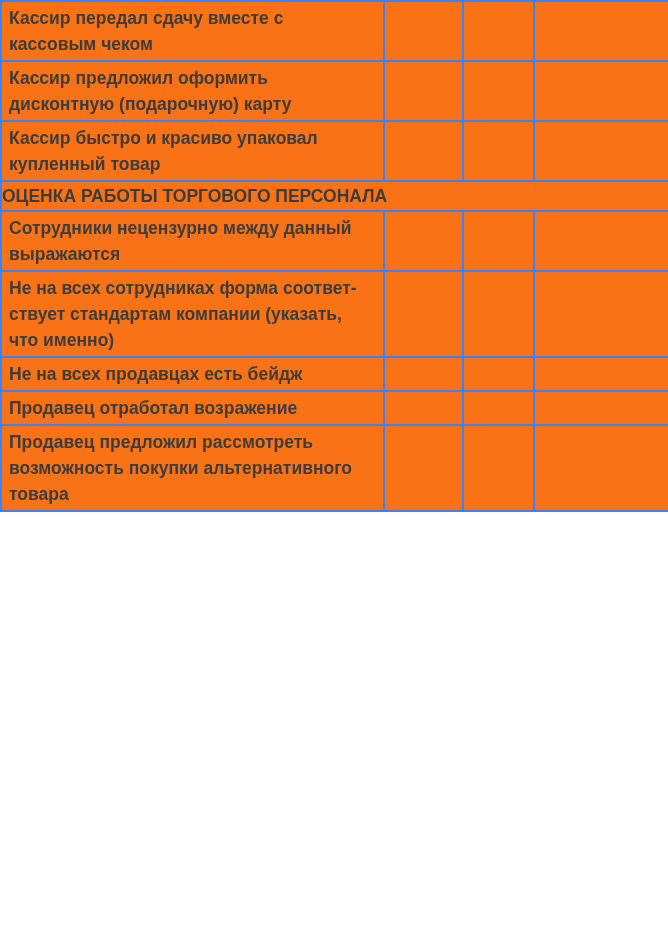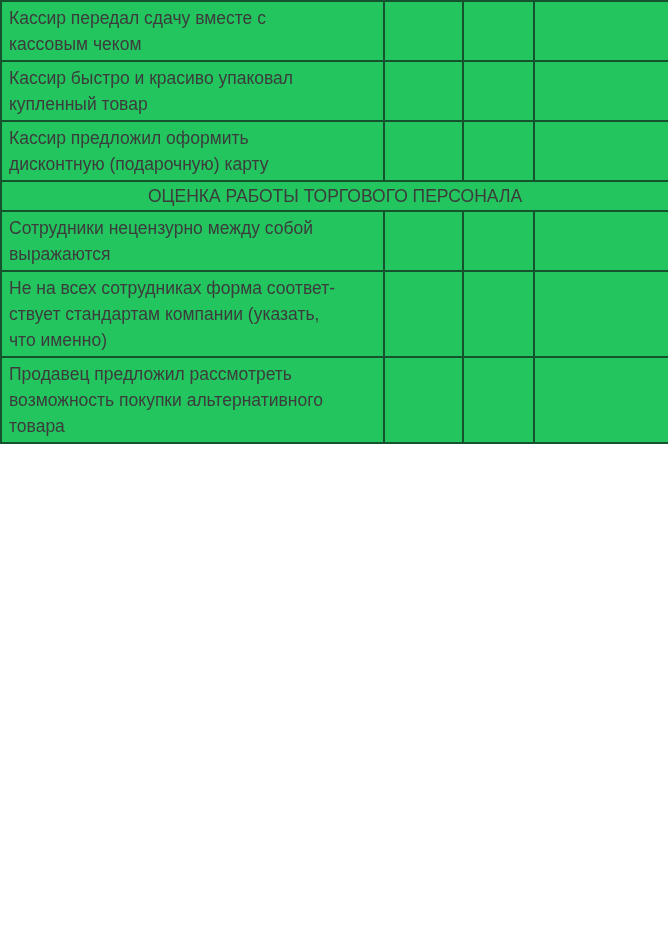--- a/index.html
+++ b/index.html
@@ -15,36 +15,36 @@
     background: #ffffff;
   }
   table.eval-table {
     border-collapse: collapse;
     width: 668px;
     table-layout: fixed;
     font-family: "Liberation Sans", sans-serif;
     color: #3c3c3c;
   }
   table.eval-table td {
-    border: 2px solid #14532d;
+    border: 2px solid #3b82f6;
     vertical-align: top;
-    background: #22c55e;
+    background: #f97316;
+    font-weight: bold;
   }
   td.c-text {
     font-size: 17.5px;
     line-height: 26px;
     padding: 3px 4px 3px 7px;
     white-space: pre-line;
     overflow: hidden;
   }
   td.c-box {
     
   }
   td.c-header {
-    text-align: center;
     font-size: 17.5px;
     line-height: 24px;
     padding: 2px 0;
     white-space: nowrap;
     overflow: hidden;
   }
 </style>
 </head>
 <body>
 
@@ -59,49 +59,61 @@
     <tbody>
 
       <tr>
         <td class="c-text">Кассир передал сдачу вместе с
 кассовым чеком</td>
         <td class="c-box"></td>
         <td class="c-box"></td>
         <td class="c-box"></td>
       </tr>
       <tr>
-        <td class="c-text">Кассир быстро и красиво упаковал
-купленный товар</td>
+        <td class="c-text">Кассир предложил оформить
+дисконтную (подарочную) карту</td>
         <td class="c-box"></td>
         <td class="c-box"></td>
         <td class="c-box"></td>
       </tr>
       <tr>
-        <td class="c-text">Кассир предложил оформить
-дисконтную (подарочную) карту</td>
+        <td class="c-text">Кассир быстро и красиво упаковал
+купленный товар</td>
         <td class="c-box"></td>
         <td class="c-box"></td>
         <td class="c-box"></td>
       </tr>
 
       <tr>
         <td class="c-header" colspan="4">ОЦЕНКА РАБОТЫ ТОРГОВОГО ПЕРСОНАЛА</td>
       </tr>
 
       <tr>
-        <td class="c-text">Сотрудники нецензурно между собой
+        <td class="c-text">Сотрудники нецензурно между данный
 выражаются</td>
         <td class="c-box"></td>
         <td class="c-box"></td>
         <td class="c-box"></td>
       </tr>
       <tr>
         <td class="c-text">Не на всех сотрудниках форма соответ-
 ствует стандартам компании (указать,
 что именно)</td>
+        <td class="c-box"></td>
+        <td class="c-box"></td>
+        <td class="c-box"></td>
+      </tr>
+      <tr>
+        <td class="c-text">Не на всех продавцах есть бейдж</td>
+        <td class="c-box"></td>
+        <td class="c-box"></td>
+        <td class="c-box"></td>
+      </tr>
+      <tr>
+        <td class="c-text">Продавец отработал возражение</td>
         <td class="c-box"></td>
         <td class="c-box"></td>
         <td class="c-box"></td>
       </tr>
       <tr>
         <td class="c-text">Продавец предложил рассмотреть
 возможность покупки альтернативного
 товара</td>
         <td class="c-box"></td>
         <td class="c-box"></td>

